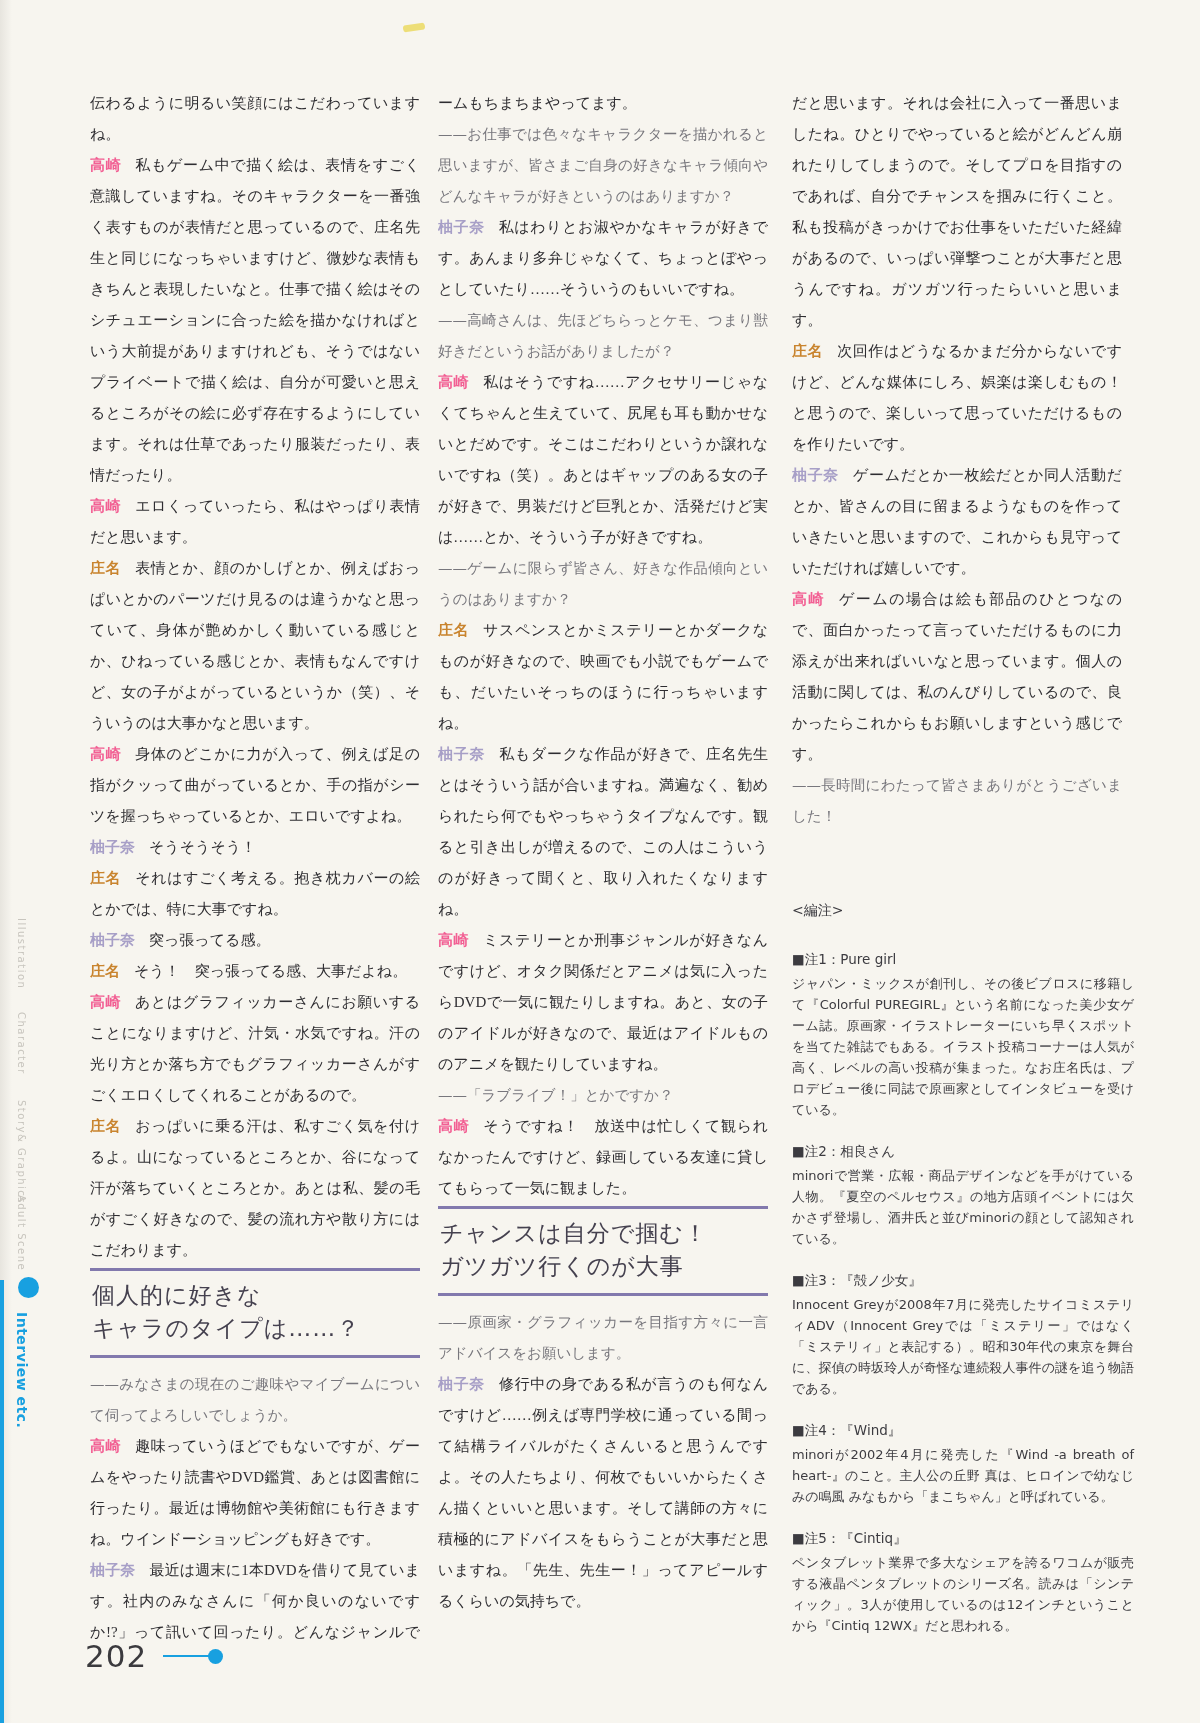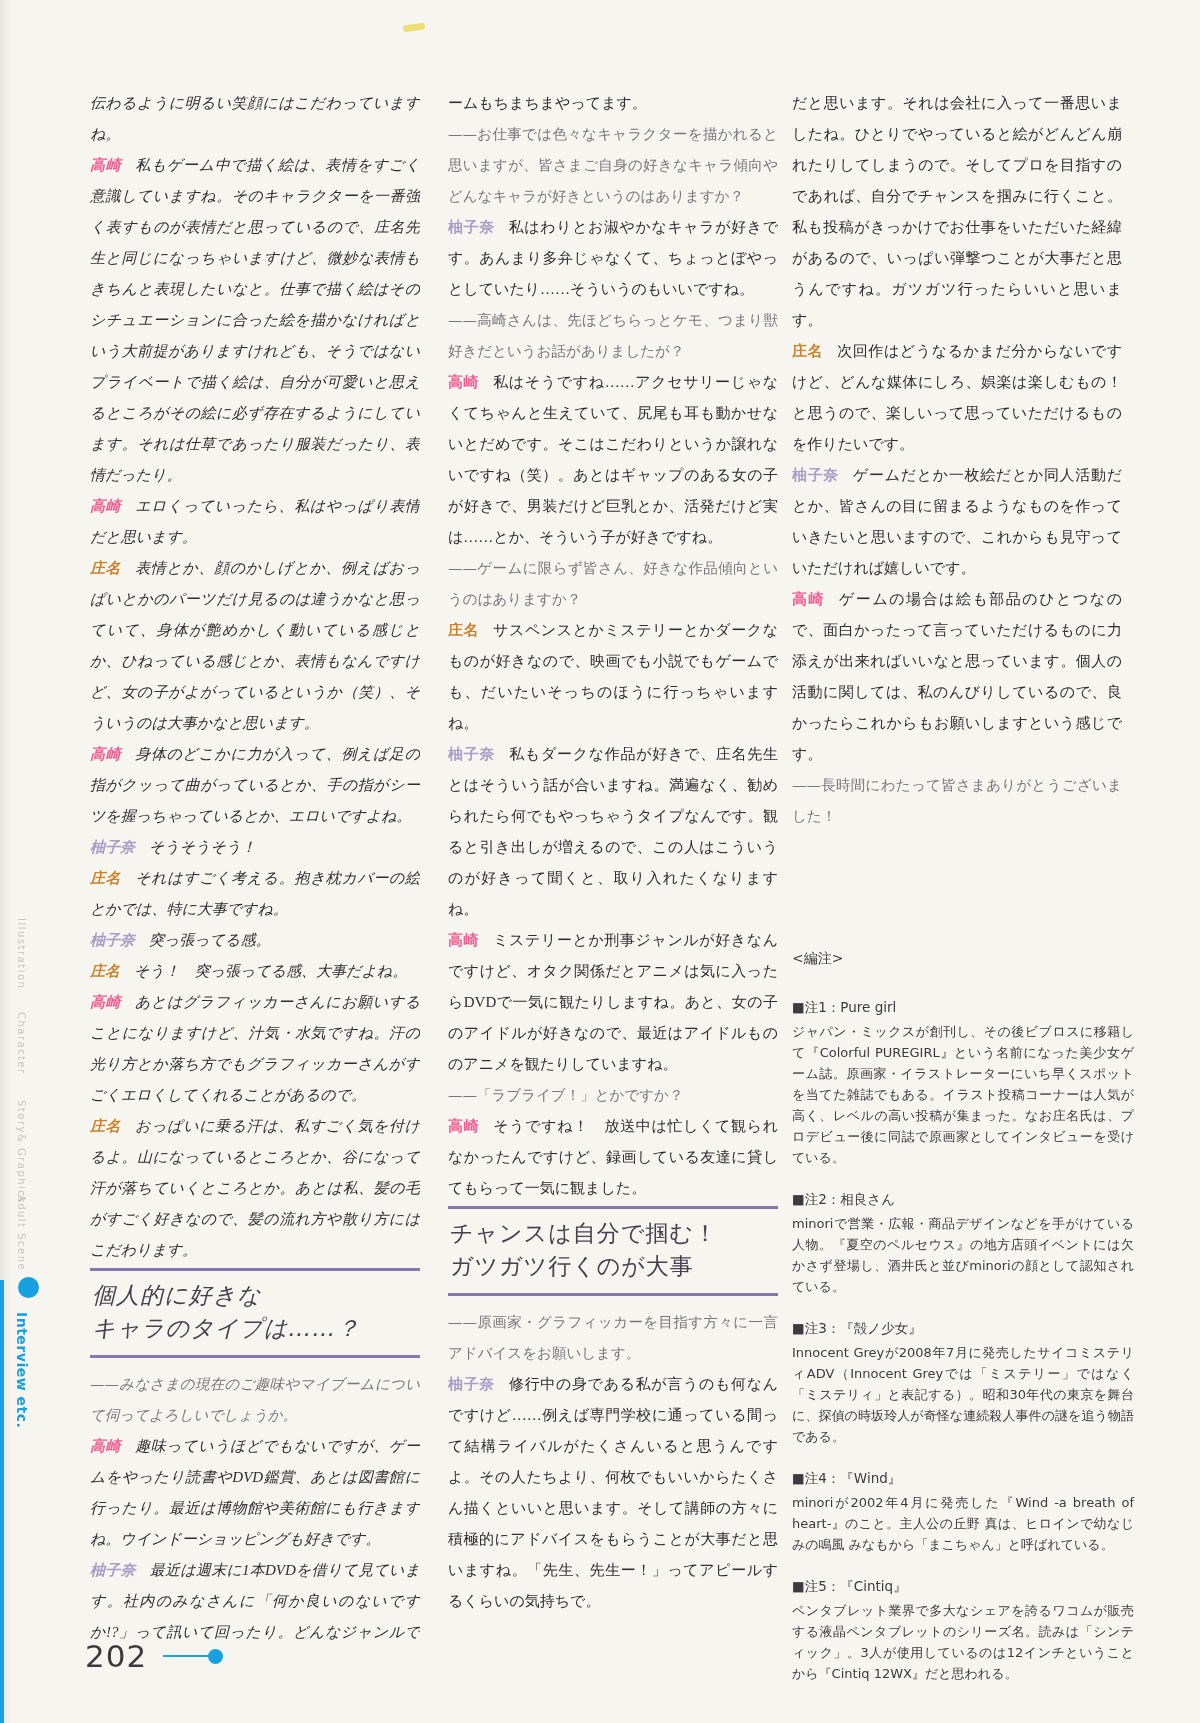--- a/index.html
+++ b/index.html
@@ -17,38 +17,38 @@
     font-family:"Liberation Serif","DejaVu Serif",serif;
   }
   .page-edge{position:absolute;left:0;top:0;width:12px;height:100%;
     background:linear-gradient(to right,rgba(90,85,75,.10),rgba(90,85,75,0));pointer-events:none;}
   .artifact{position:absolute;left:403px;top:24px;width:22px;height:7px;border-radius:3px;
     background:#e9d64f;opacity:.75;transform:rotate(-8deg);}
 
   
   .col{position:absolute;top:88px;width:330px;color:#2e2d31;
     font-size:15px;line-height:31px;text-align:justify;overflow:hidden;}
-  .col1{left:90px;height:1560px;font-style:italic;}
-  .col2{left:448px;height:1560px;}
+  .col1{left:90px;height:1560px;}
+  .col2{left:438px;height:1560px;}
   .col3{left:792px;height:790px;}
   .col p{margin:0;}
   .q{font-family:"DejaVu Sans","Liberation Sans",sans-serif;color:#77767c;font-size:14.5px;}
   .spk{font-family:"DejaVu Sans","Liberation Sans",sans-serif;font-weight:bold;margin-right:14px;}
   .sec-head{
     font-family:"DejaVu Sans","Liberation Sans",sans-serif;
     color:#45414f;font-size:23px;line-height:33px;letter-spacing:1px;
     border-top:3px solid var(--rule);border-bottom:3px solid var(--rule);
     padding:8px 2px 10px;margin:2px 0 11px;
   }
 
   
   .notes{position:absolute;left:792px;top:900px;width:342px;
     font-family:"DejaVu Sans","Liberation Sans",sans-serif;
     color:#3c3b40;font-size:13px;line-height:21px;}
-  .notes-title{font-size:14px;margin-bottom:28px;margin-top:48px;}
+  .notes-title{font-size:14px;margin-bottom:28px;}
   .note{margin-bottom:21px;}
   .note-head{font-size:13.5px;margin-bottom:3px;}
   .note-body{text-align:justify;}
 
   
   .side-item{position:absolute;left:16px;writing-mode:vertical-rl;
     font-family:"DejaVu Sans","Liberation Sans",sans-serif;
     font-size:10px;letter-spacing:1.5px;color:#c7c4bd;white-space:nowrap;}
   .side-item.active{color:var(--accent);font-weight:bold;font-size:14px;letter-spacing:.5px;left:14px;}
   .accent-line{position:absolute;left:0;top:1280px;width:4px;height:443px;background:var(--accent);}

